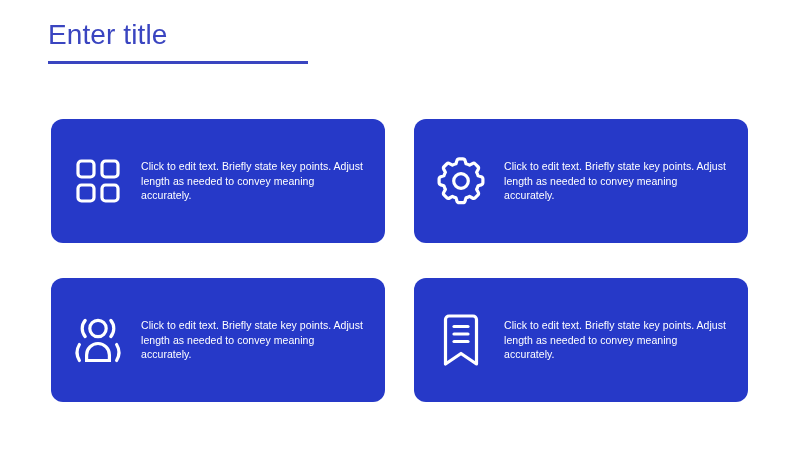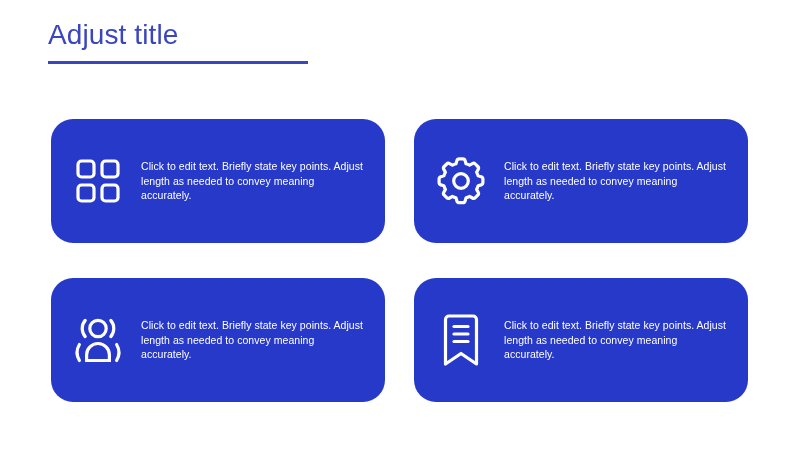--- a/index.html
+++ b/index.html
@@ -49,21 +49,21 @@
     top: 119px;
     width: 697px;
     display: grid;
     grid-template-columns: 334px 334px;
     grid-template-rows: 124px 124px;
     column-gap: 29px;
     row-gap: 35px;
   }
   .card {
     background: #2639c8;
-    border-radius: 22px;
+    border-radius: 12px;
     display: flex;
     align-items: center;
     box-sizing: border-box;
     padding: 0 14px 0 16px;
   }
   .card-icon {
     flex: 0 0 auto;
     width: 62px;
     height: 62px;
     display: flex;
@@ -82,21 +82,21 @@
     letter-spacing: 0.05px;
     padding-right: 4px;
   }
 </style>
 </head>
 <body>
 
 <div class="slide">
 
   <div class="title-block">
-    <div class="slide-title">Adjust title</div>
+    <div class="slide-title">Enter title</div>
     <div class="title-rule"></div>
   </div>
 
   <div class="cards">
 
     <div class="card">
       <span class="card-icon">
         <svg width="50" height="50" viewBox="0 0 50 50" fill="none" stroke="#ffffff" stroke-width="3.2">
           <rect x="5" y="5" width="16" height="16" rx="3.5"></rect>
           <rect x="29" y="5" width="16" height="16" rx="3.5"></rect>

